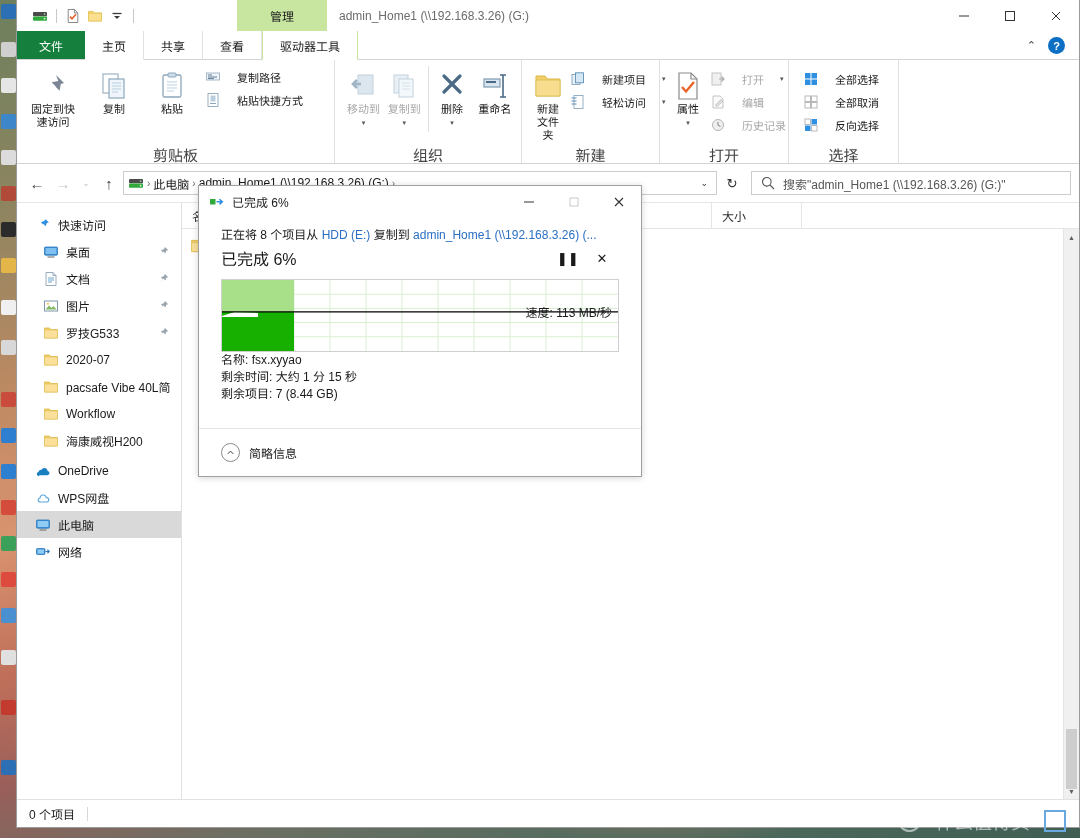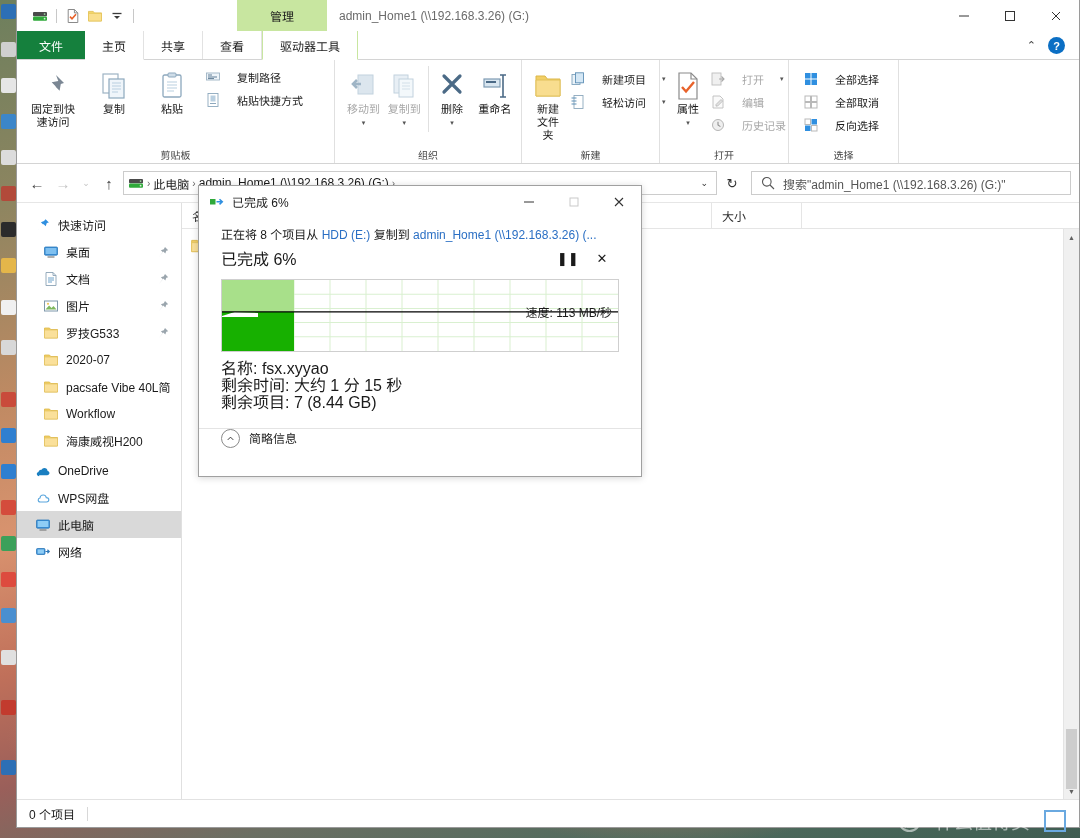--- a/index.html
+++ b/index.html
@@ -141,21 +141,21 @@
   }
   .rgroup {
     position: relative;
     display: flex; flex-direction: column;
     border-right: 1px solid #e0e0e0;
     padding: 3px 4px 0 4px;
   }
   .rgroup-body { display: flex; flex: 1; align-items: flex-start; padding-top: 3px; }
   .rgroup-label {
     height: 17px; text-align: left;
-    font-size: 10px; color: #444;
+    font-size: 15px; color: #444;
     display: flex; align-items: center; justify-content: center;
   }
   .bigbtn {
     width: 58px;
     display: flex; flex-direction: column; align-items: center;
     padding: 3px 2px;
     font-size: 11px; color: #1a1a1a; line-height: 13px; text-align: center;
   }
   .bigbtn .bi { height: 34px; display: flex; align-items: center; justify-content: center; }
   .bigbtn.dim { color: #a8a8a8; }
@@ -334,26 +334,26 @@
     height: 73px;
     border: 1px solid #cfcfcf;
     background: #ffffff;
     position: relative; overflow: hidden;
   }
   .graph .speed {
     position: absolute; right: 6px; top: 23px;
     font-size: 12px; color: #1a1a1a;
     z-index: 4;
   }
-  .dlg-details { margin-top: 8px; font-size: 16px; line-height: 17px; }
+  .dlg-details { margin-top: 0; font-size: 12px; line-height: 17px; }
   .dlg-foot {
     flex: 0 0 48px; height: 48px;
     border-top: 1px solid #e4e4e4;
     background: #ffffff;
-    display: flex; align-items: flex-start; gap: 9px;
+    display: flex; align-items: center; gap: 9px;
     padding-left: 22px;
   }
   .circ-btn {
     width: 19px; height: 19px; border-radius: 50%;
     border: 1px solid #8a8a8a;
     display: flex; align-items: center; justify-content: center;
     font-size: 9px; color: #333;
   }
 
   

